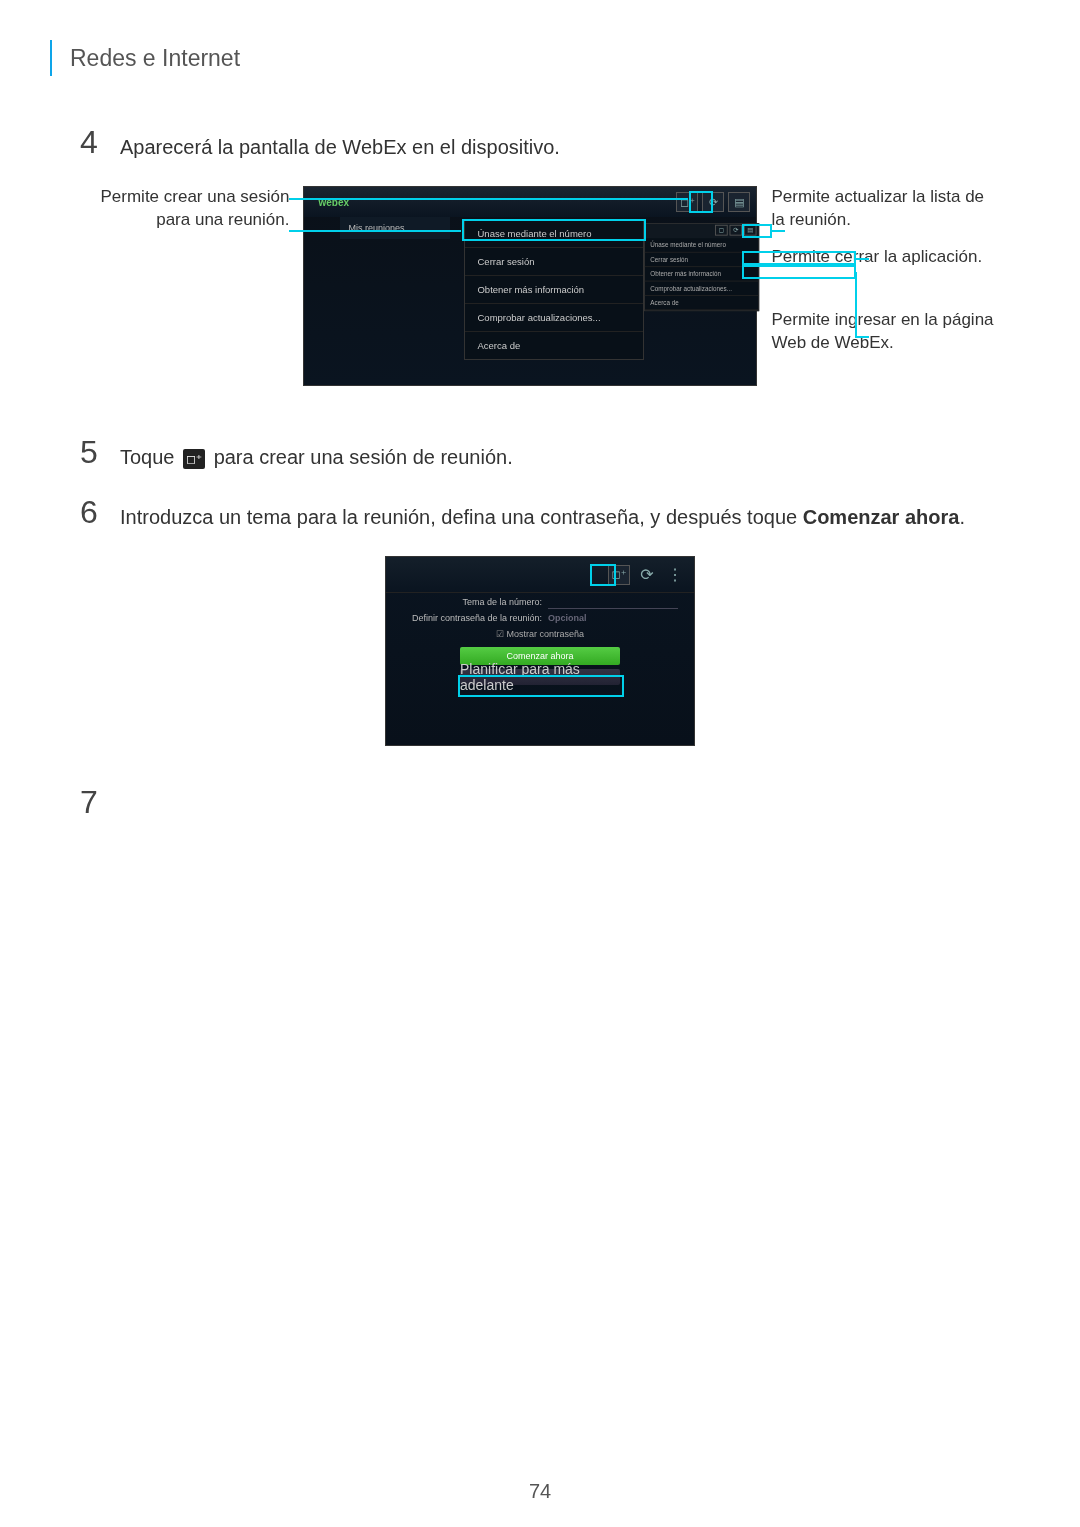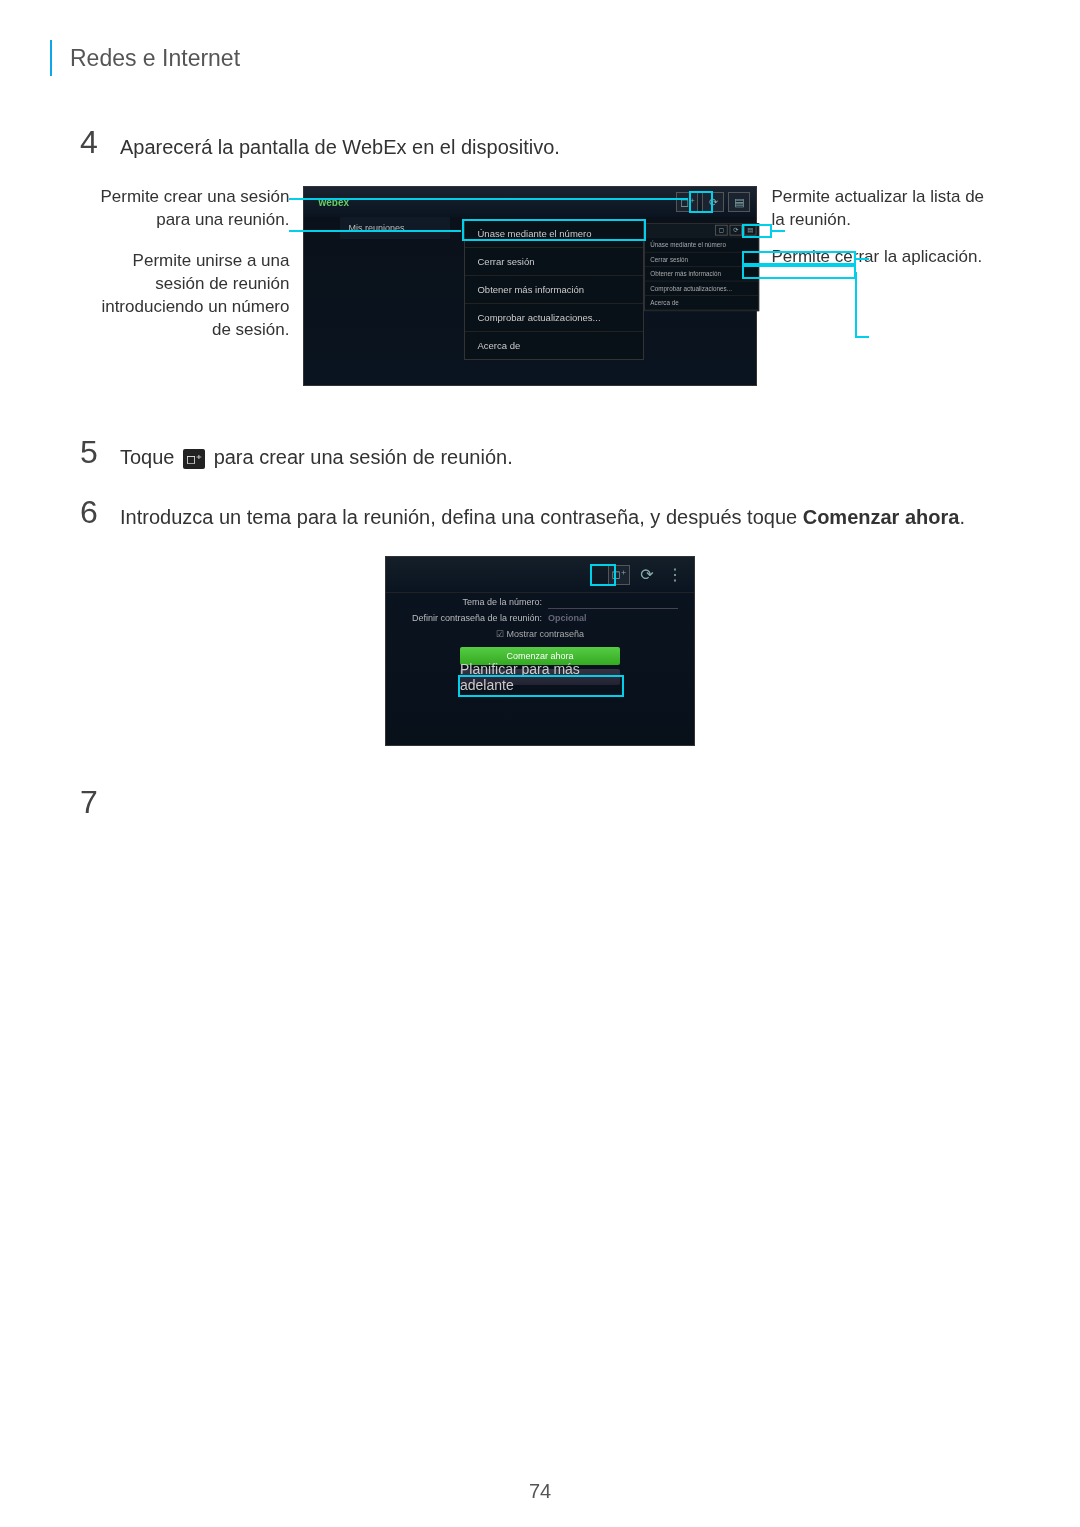--- a/index.html
+++ b/index.html
@@ -314,21 +314,20 @@
   </div>
 
   <div class="step">
     <div class="step-num">4</div>
     <div class="step-text">Aparecerá la pantalla de WebEx en el dispositivo.</div>
   </div>
 
   <div class="annot">
     <div class="annot-left">
       <div class="al1">Permite crear una sesión para una reunión.</div>
-      <div class="al2">Permite unirse a una sesión de reunión introduciendo un número de sesión.</div>
     </div>
 
     <div class="annot-mid">
       <div class="mock">
         <div class="mock-top">
           <span class="mock-logo">webex</span>
           <div class="mock-icons">
             <span>◻⁺</span>
             <span>⟳</span>
             <span>▤</span>
@@ -368,20 +367,21 @@
 
       <div class="lead" style="left:468px; top:44px; width:14px;"></div>
       <div class="lead" style="left:552px; top:72px; width:14px;"></div>
       <div class="leadV" style="left:552px; top:86px; height:64px;"></div>
       <div class="lead" style="left:552px; top:150px; width:14px;"></div>
     </div>
 
     <div class="annot-right">
       <div class="ar1">Permite actualizar la lista de la reunión.</div>
       <div class="ar2">Permite cerrar la aplicación.</div>
+      <div class="ar3">Permite ingresar en la página Web de WebEx.</div>
     </div>
   </div>
 
   <div class="step">
     <div class="step-num">5</div>
     <div class="step-text">
       <span>Toque </span>
       <span class="inline-icon">◻⁺</span>
       <span> para crear una sesión de reunión.</span>
     </div>

